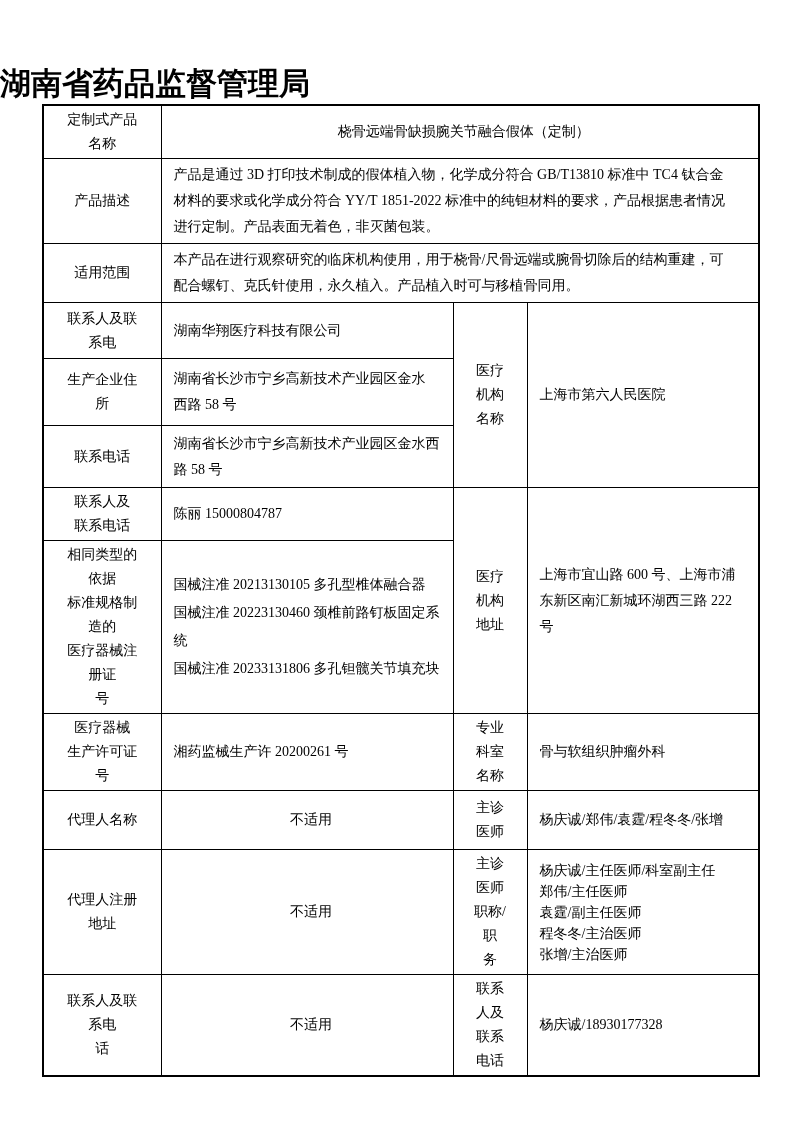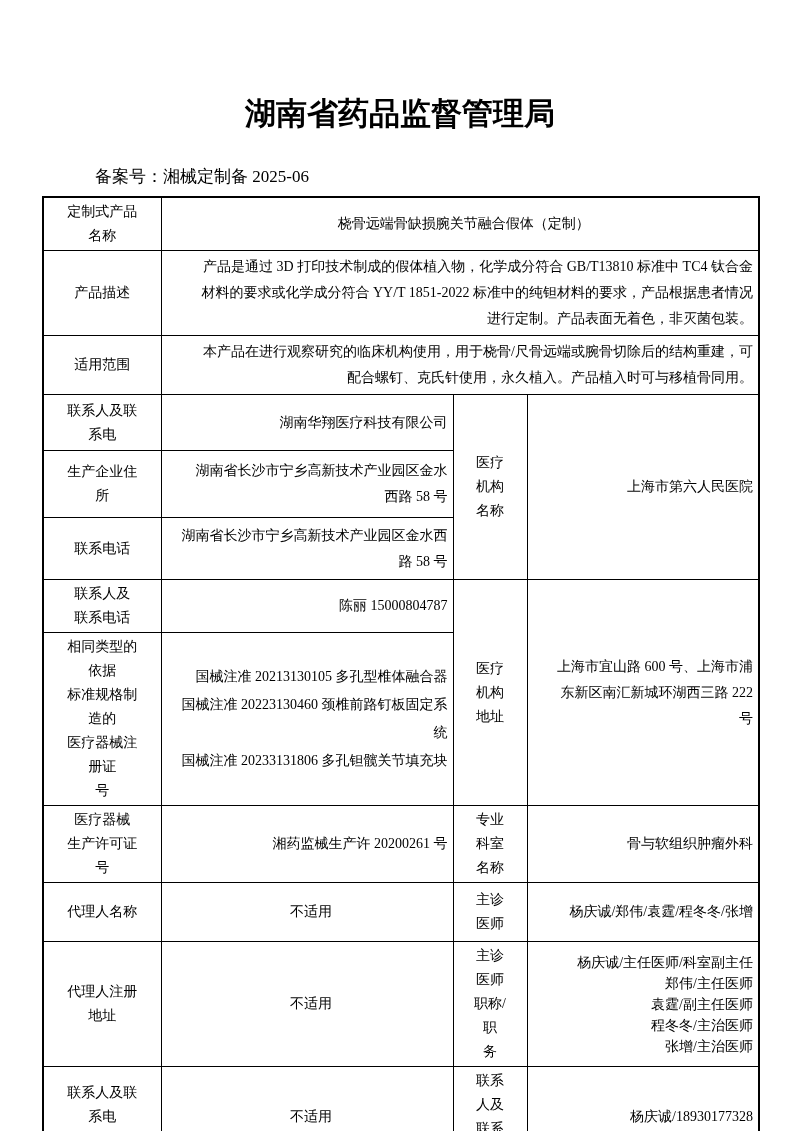--- a/index.html
+++ b/index.html
@@ -11,25 +11,25 @@
     font-family: "Liberation Serif", "DejaVu Serif", serif;
     color: #000000;
   }
   .page {
     width: 800px;
     height: 1131px;
     overflow: hidden;
     background: #ffffff;
   }
   .doc-title {
-    text-align: center;
+    text-align: left;
     font-weight: bold;
     font-size: 31px;
     line-height: 40px;
-    margin-top: 94px;
+    margin-top: 64px;
   }
   .record-no {
     font-size: 17px;
     line-height: 24px;
     margin: 31px 0 7px 95px;
   }
   table.info {
     border-collapse: collapse;
     table-layout: fixed;
     margin-left: 42px;
@@ -42,38 +42,37 @@
     vertical-align: middle;
     white-space: pre-line;
     overflow: hidden;
   }
   td.lbl {
     text-align: center;
     line-height: 24px;
     padding: 2px 17px;
   }
   td.val {
-    text-align: right;
+    text-align: left;
     line-height: 26px;
     padding: 3px 5px 3px 12px;
   }
   td.val.center { text-align: center; padding-left: 13px; }
   td.val.tight { line-height: 21px; }
   td.val.loose { line-height: 28px; }
 </style>
 </head>
 <body>
 
 <div class="page">
 
   <div class="doc-title">
     <div>湖南省药品监督管理局</div>
   </div>
 
-  <div class="record-no"><span>备案号：</span><span>湘械定制备 2025-06</span></div>
 
   <table class="info">
     <colgroup>
       <col style="width:118px">
       <col style="width:292px">
       <col style="width:74px">
       <col style="width:232px">
     </colgroup>
 
     <tbody>

